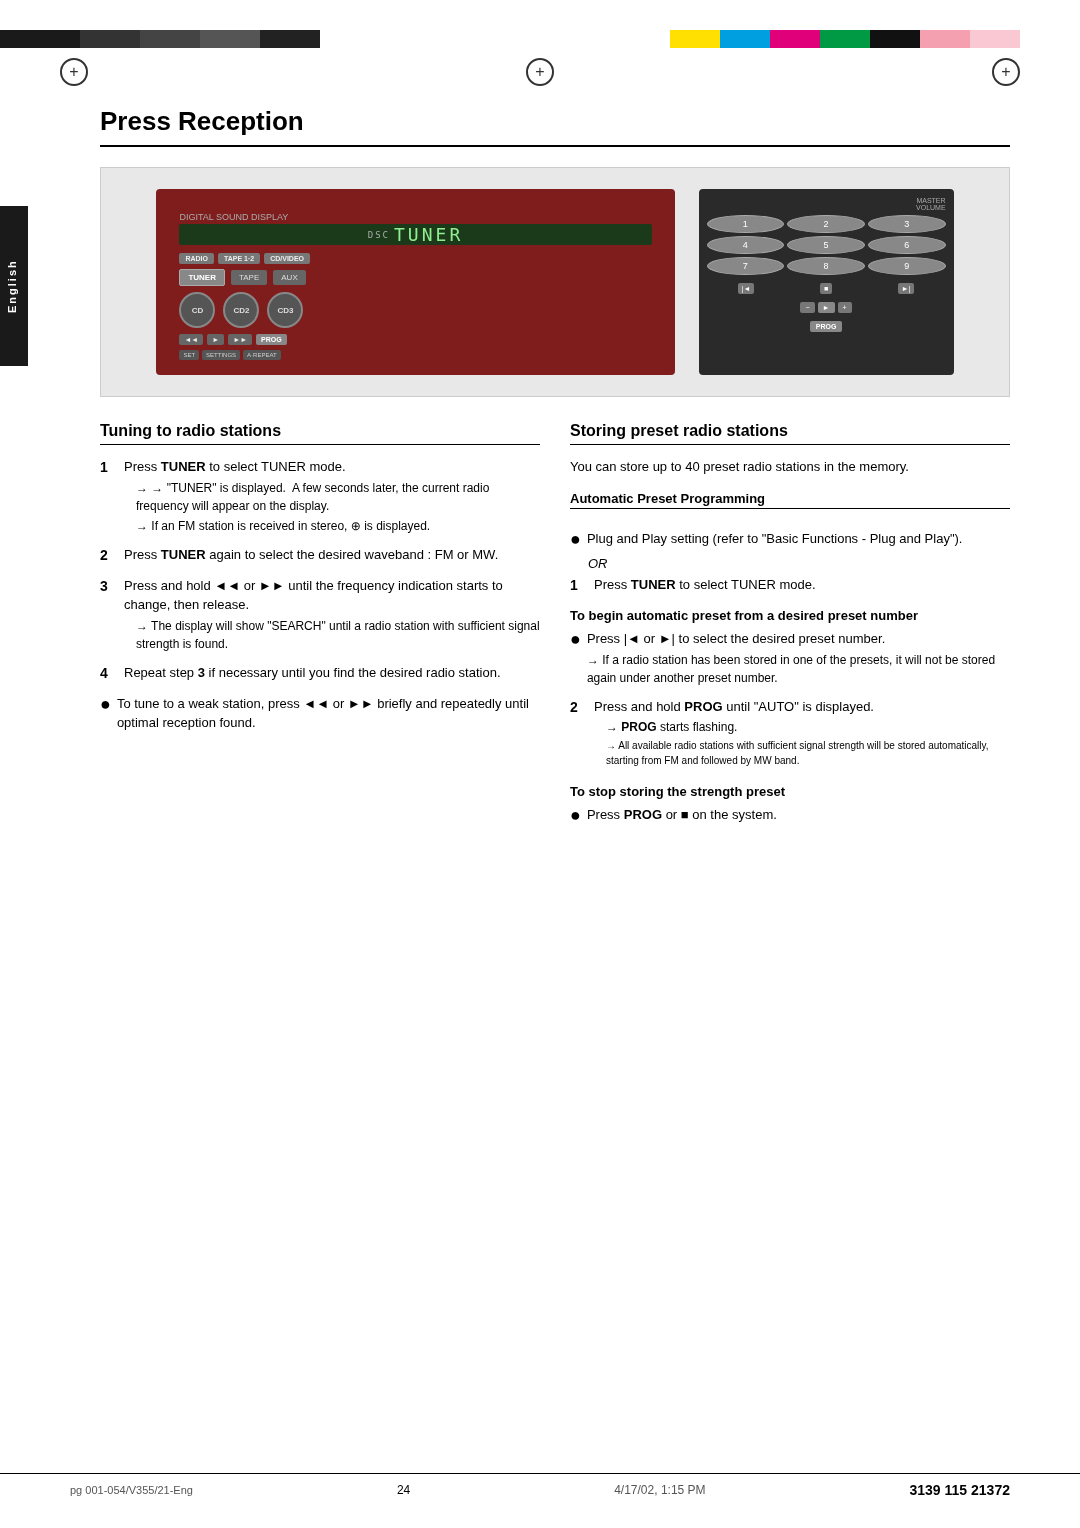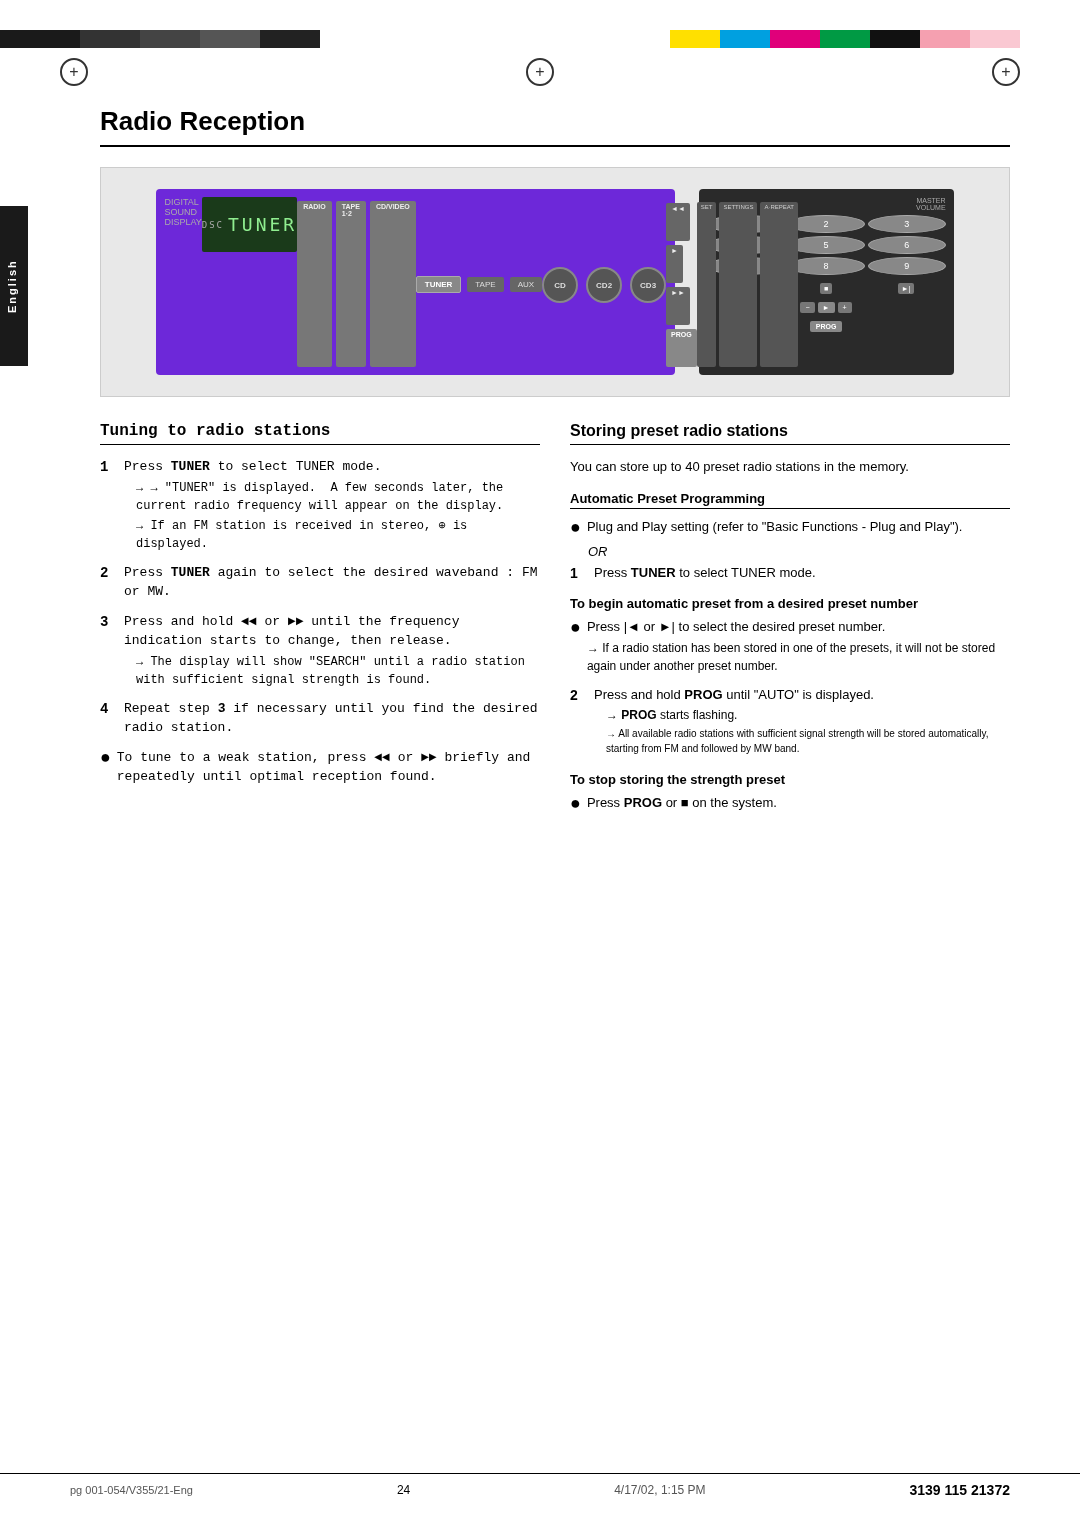--- a/index.html
+++ b/index.html
@@ -120,25 +120,26 @@
       display: flex;
       width: 90%;
       height: 90%;
       align-items: center;
       justify-content: space-between;
       padding: 10px;
     }
     .stereo-left {
       width: 65%;
       height: 100%;
-      background: #6d28d9;
+      background: #7f1d1d;
       border-radius: 4px;
       position: relative;
       display: flex;
-      padding: 8px;
+      flex-direction: column;
+      padding: 23px;
     }
     .stereo-display {
       background: #1a3a1a;
       height: 55px;
       border-radius: 2px;
       display: flex;
       align-items: center;
       justify-content: center;
       color: #90EE90;
       font-size: 16px;
@@ -173,41 +174,40 @@
     }
 
     
     .two-col {
       display: flex;
       gap: 30px;
       margin-left: 30px;
     }
     .col-left {
       flex: 1;
-      font-family: Liberation Mono, monospace;
     }
     .col-right {
       flex: 1;
     }
 
     .section-title {
       font-size: 16px;
       font-weight: bold;
       color: #000;
       border-bottom: 1.5px solid #000;
       padding-bottom: 4px;
       margin-bottom: 12px;
     }
 
     .section-subtitle {
       font-size: 13px;
       font-weight: bold;
       border-bottom: 1px solid #000;
       padding-bottom: 2px;
-      margin-bottom: 8px;
+      margin-bottom: 20px;
       margin-top: 14px;
     }
 
     
     .numbered-list {
       list-style: none;
       padding: 0;
     }
     .numbered-list > li {
       display: flex;
@@ -305,21 +305,21 @@
 <div class="reg-marks">
   <div class="reg-circle"></div>
   <div class="reg-circle"></div>
   <div class="reg-circle"></div>
 </div>
 
 <div class="main-content">
 
   <div class="english-sidebar">English</div>
 
-  <h1 class="page-title">Radio Reception</h1>
+  <h1 class="page-title">Press Reception</h1>
 
   <div class="device-image-area">
     <div class="device-image-placeholder">
       <div class="stereo-device">
 
         <div class="stereo-left">
           <div style="font-size:9px;color:#aaa;text-align:left;margin-bottom:2px;">DIGITAL SOUND DISPLAY</div>
           <div class="stereo-display">
             <span style="font-size:9px;color:#aaa;margin-right:4px;">DSC</span>
             <span style="font-family:monospace;font-size:18px;color:#90EE90;letter-spacing:3px;">TUNER</span>

